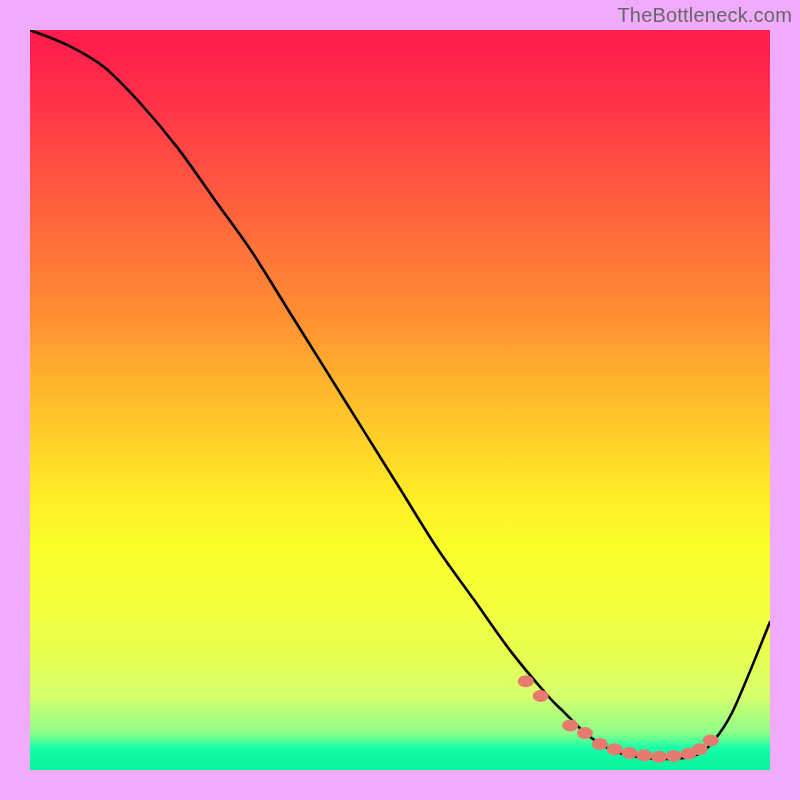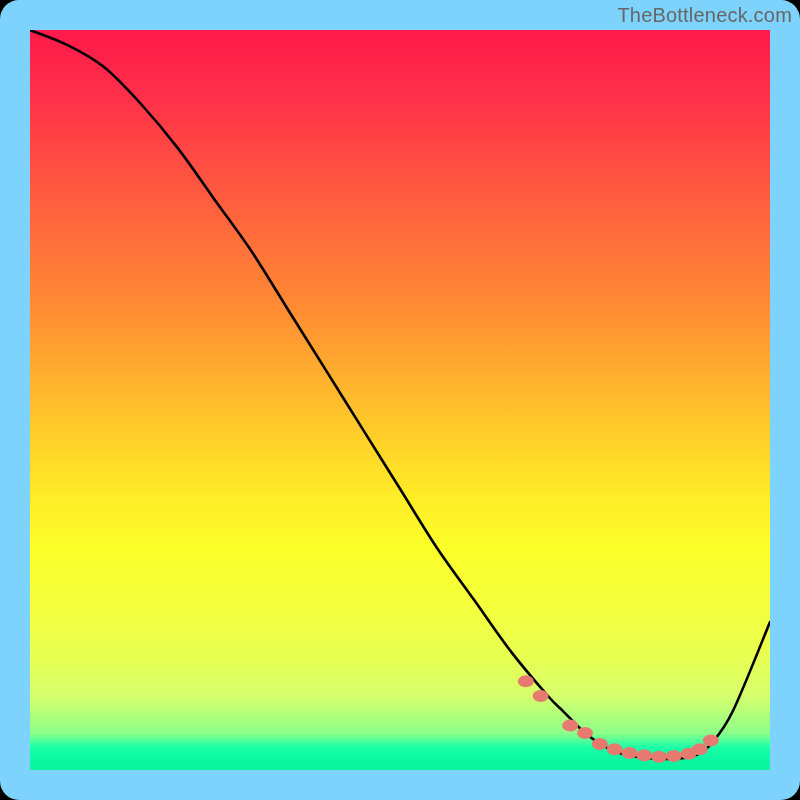--- a/index.html
+++ b/index.html
@@ -8,22 +8,21 @@
     width: 800px;
     height: 800px;
     background: #000;
     overflow: hidden;
     font-family: Arial, Helvetica, sans-serif;
   }
   .frame {
     position: relative;
     width: 800px;
     height: 800px;
-    background: #7dd3fc;
-    border-radius: 19px;
+    background: #f0abfc;
   }
   .watermark {
     position: absolute;
     top: 4px;
     right: 8px;
     color: #666;
     font-size: 20px;
     font-weight: 500;
     z-index: 20;
     letter-spacing: 0.2px;

